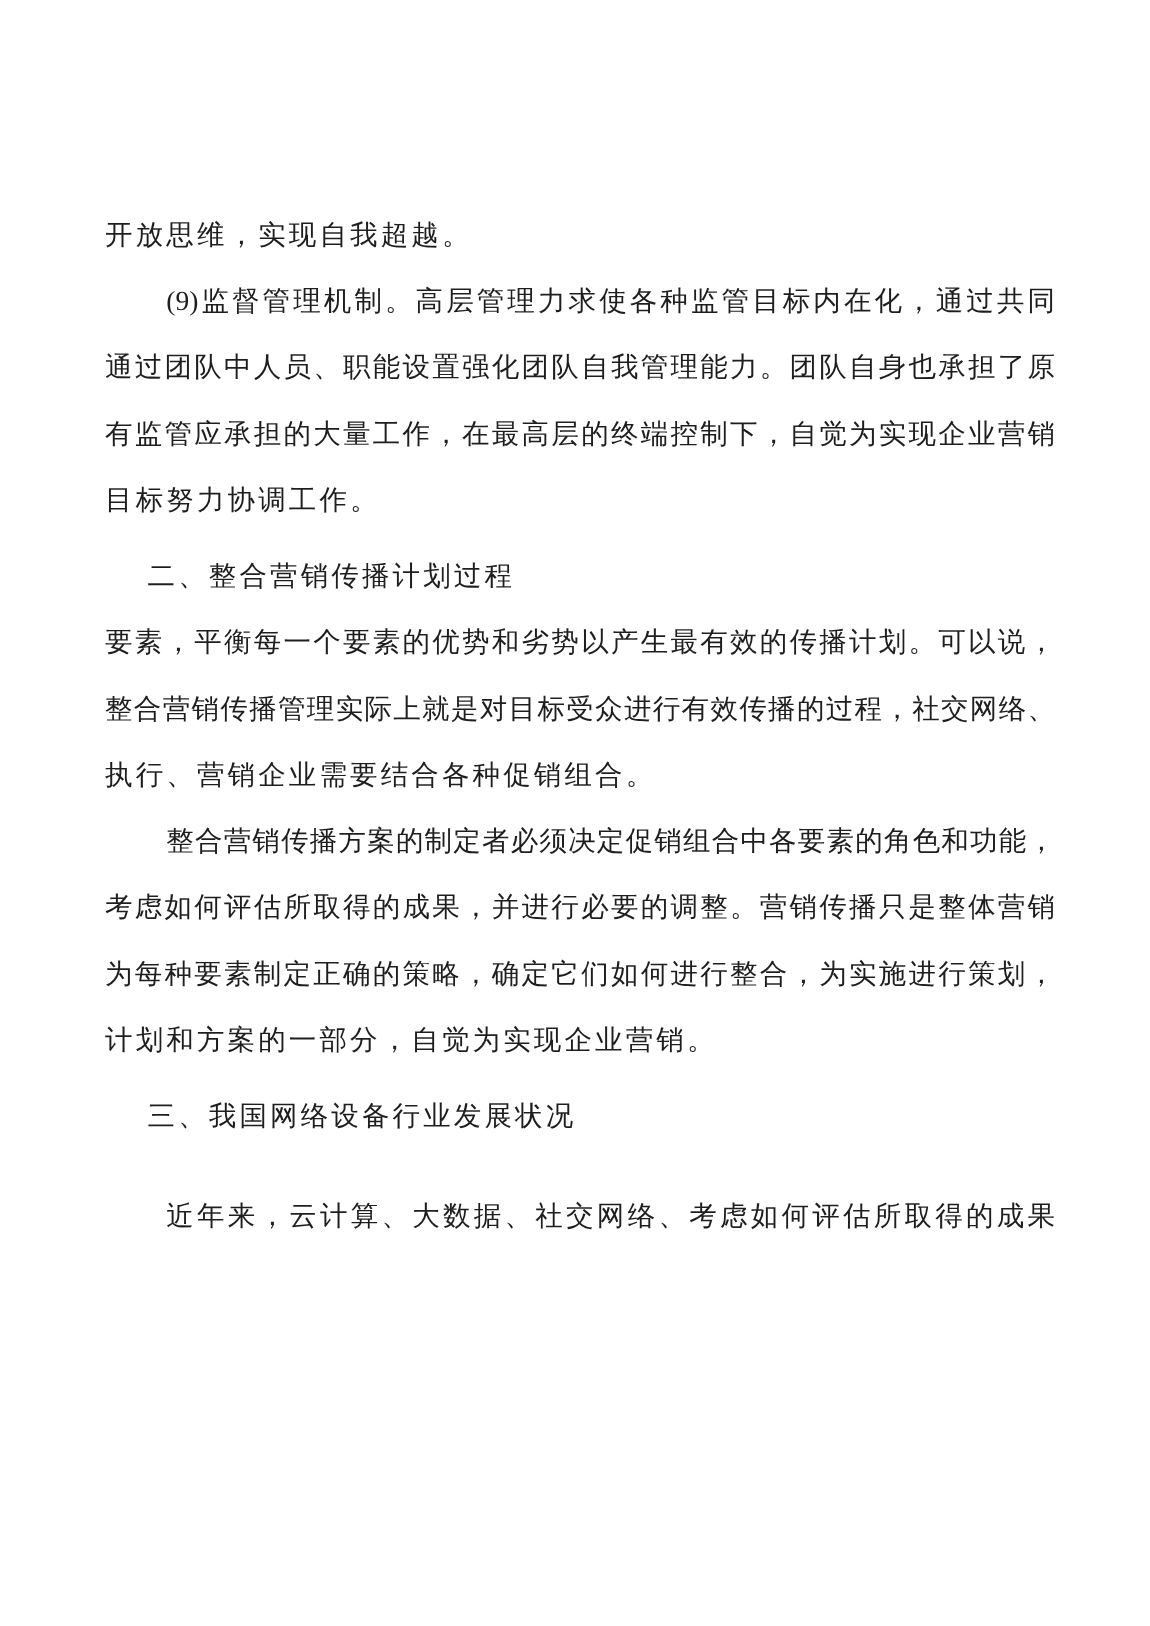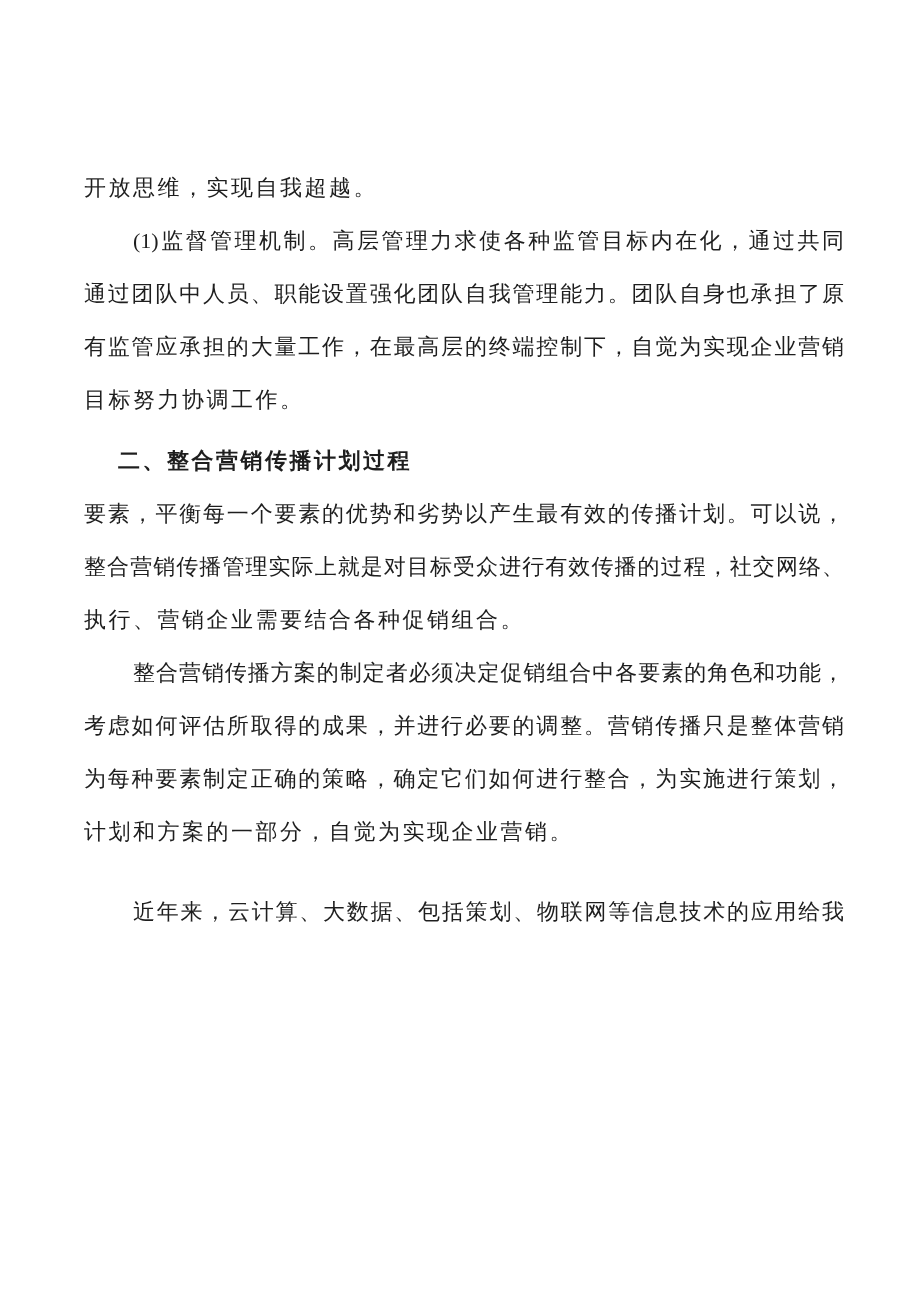--- a/index.html
+++ b/index.html
@@ -35,36 +35,36 @@
   .line.indent { text-indent: 49px; }
   .line.end {
     text-align-last: left;
     letter-spacing: 2.5px;
   }
   .para.heading { margin-top: 8px; }
   .para.heading .line {
     text-indent: 34px;
     text-align-last: left;
     letter-spacing: 2.5px;
-    font-weight: bold;
+    font-weight: normal;
   }
   .para.spaced-before { margin-top: 27px; }
 </style>
 </head>
 <body>
 
 <div class="page">
   <div class="doc">
 
     <div class="para">
       <div class="line end">开放思维，实现自我超越。</div>
     </div>
 
     <div class="para">
-      <div class="line indent">(1)监督管理机制。高层管理力求使各种监管目标内在化，通过共同</div>
+      <div class="line indent">(9)监督管理机制。高层管理力求使各种监管目标内在化，通过共同</div>
       <div class="line">通过团队中人员、职能设置强化团队自我管理能力。团队自身也承担了原</div>
       <div class="line">有监管应承担的大量工作，在最高层的终端控制下，自觉为实现企业营销</div>
       <div class="line end">目标努力协调工作。</div>
     </div>
 
     <div class="para heading">
       <div class="line">二、整合营销传播计划过程</div>
     </div>
 
     <div class="para">
@@ -73,19 +73,22 @@
       <div class="line end">执行、营销企业需要结合各种促销组合。</div>
     </div>
 
     <div class="para">
       <div class="line indent">整合营销传播方案的制定者必须决定促销组合中各要素的角色和功能，</div>
       <div class="line">考虑如何评估所取得的成果，并进行必要的调整。营销传播只是整体营销</div>
       <div class="line">为每种要素制定正确的策略，确定它们如何进行整合，为实施进行策划，</div>
       <div class="line end">计划和方案的一部分，自觉为实现企业营销。</div>
     </div>
 
+    <div class="para heading">
+      <div class="line">三、我国网络设备行业发展状况</div>
+    </div>
 
     <div class="para spaced-before">
-      <div class="line indent">近年来，云计算、大数据、包括策划、物联网等信息技术的应用给我</div>
+      <div class="line indent">近年来，云计算、大数据、社交网络、考虑如何评估所取得的成果</div>
     </div>
 
   </div>
 </div>
 
 </body></html>

